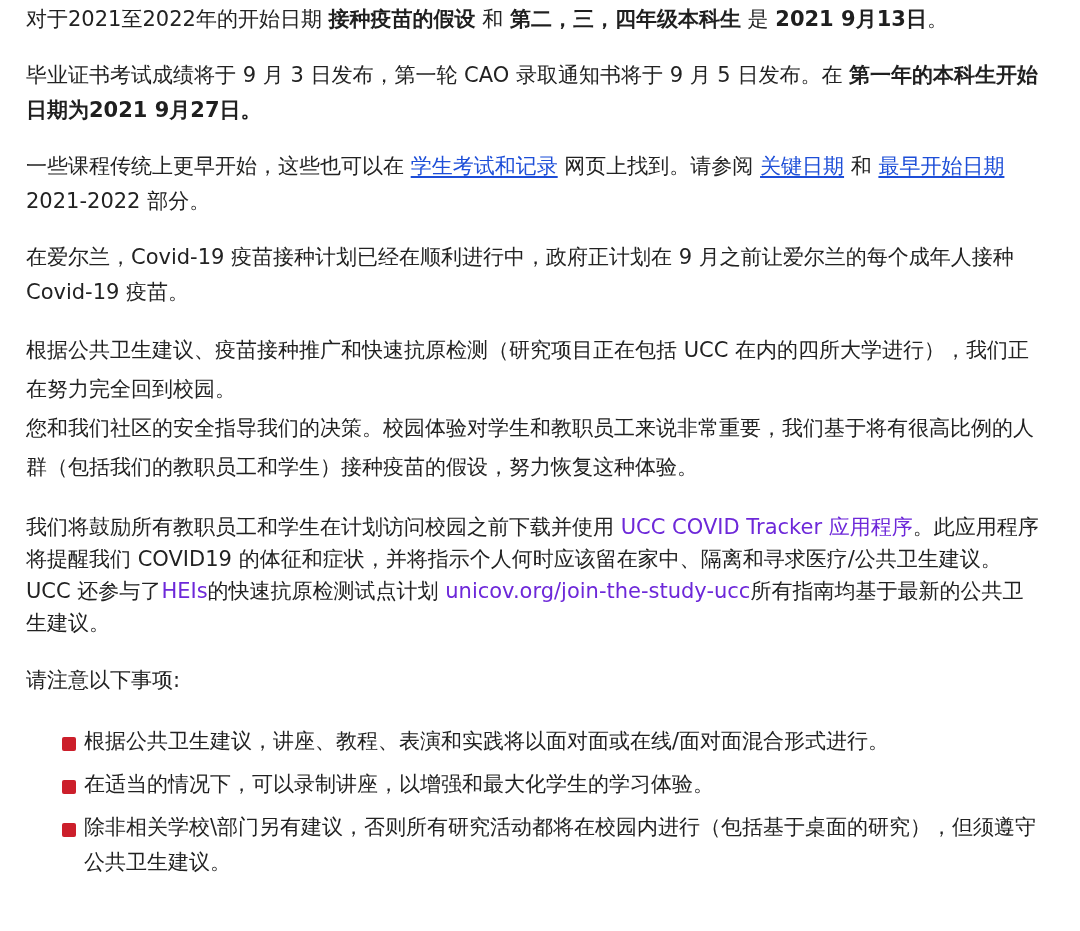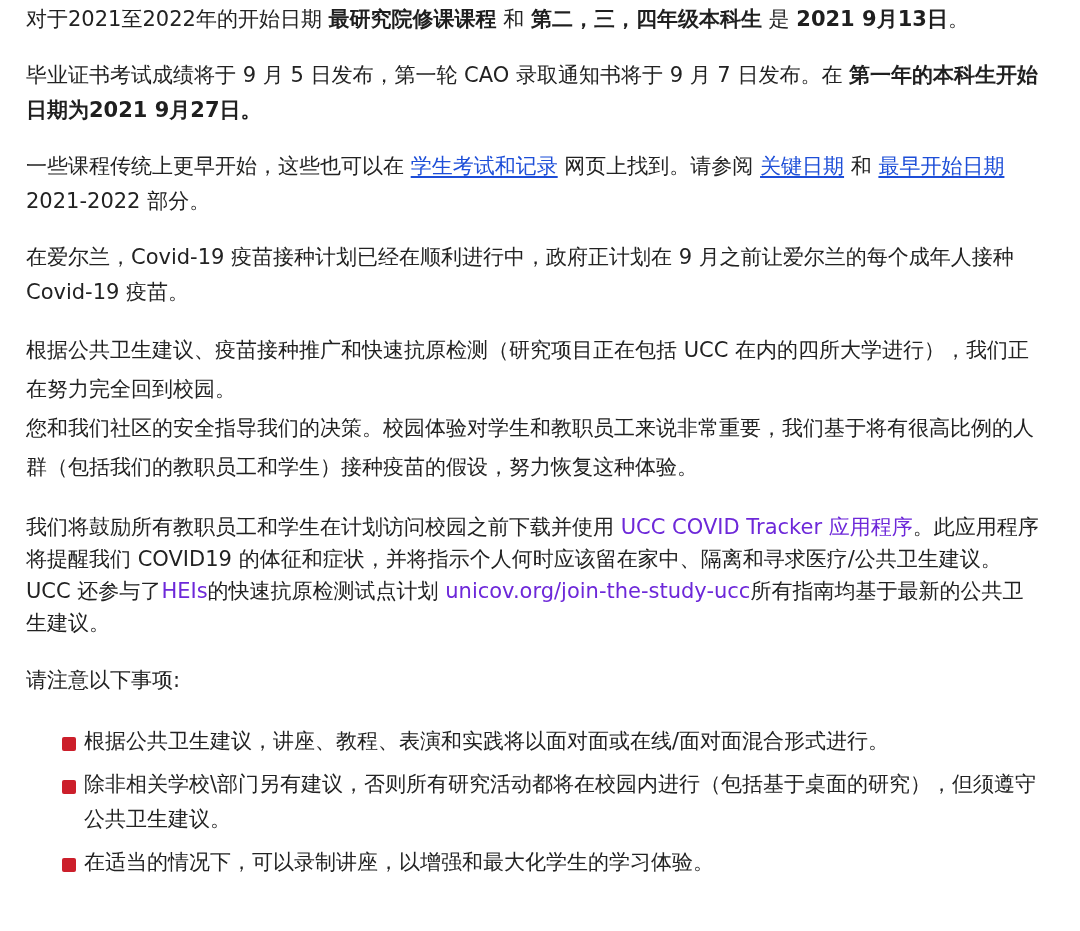--- a/index.html
+++ b/index.html
@@ -63,25 +63,25 @@
       background: #cc1f2b;
       border-radius: 2px;
     }
   </style>
 </head>
 <body>
 
 <div class="page">
 
   <p class="p1">
-    <span>对于2021至2022年的开始日期 </span><b>最研究院修课课程</b><span> 和 </span><b>第二，三，四年级本科生</b><span> 是 </span><b>2021 9月13日</b><span>。</span>
+    <span>对于2021至2022年的开始日期 </span><b>接种疫苗的假设</b><span> 和 </span><b>第二，三，四年级本科生</b><span> 是 </span><b>2021 9月13日</b><span>。</span>
   </p>
 
   <p class="p2">
-    <span>毕业证书考试成绩将于 9 月 5 日发布，第一轮 CAO 录取通知书将于 9 月 7 日发布。在 </span><b>第一年的本科生开始日期为2021 9月27日。</b>
+    <span>毕业证书考试成绩将于 9 月 3 日发布，第一轮 CAO 录取通知书将于 9 月 5 日发布。在 </span><b>第一年的本科生开始日期为2021 9月27日。</b>
   </p>
 
   <p class="p3">
     <span>一些课程传统上更早开始，这些也可以在 </span><a class="ulink" href="#">学生考试和记录</a><span> 网页上找到。请参阅 </span><a class="ulink" href="#">关键日期</a><span> 和 </span><a class="ulink" href="#">最早开始日期</a><span> 2021-2022 部分。</span>
   </p>
 
   <p class="p4">在爱尔兰，Covid-19 疫苗接种计划已经在顺利进行中，政府正计划在 9 月之前让爱尔兰的每个成年人接种 Covid-19 疫苗。</p>
 
   <p class="p5">
     <span>根据公共卫生建议、疫苗接种推广和快速抗原检测（研究项目正在包括 UCC 在内的四所大学进行），我们正在努力完全回到校园。</span><br>
@@ -94,21 +94,21 @@
 
   <p class="p7">请注意以下事项:</p>
 
   <ul class="notes">
     <li>
       <span class="bullet"></span>
       <span>根据公共卫生建议，讲座、教程、表演和实践将以面对面或在线/面对面混合形式进行。</span>
     </li>
     <li>
       <span class="bullet"></span>
-      <span>除非相关学校\部门另有建议，否则所有研究活动都将在校园内进行（包括基于桌面的研究），但须遵守公共卫生建议。</span>
+      <span>在适当的情况下，可以录制讲座，以增强和最大化学生的学习体验。</span>
     </li>
     <li>
       <span class="bullet"></span>
-      <span>在适当的情况下，可以录制讲座，以增强和最大化学生的学习体验。</span>
+      <span>除非相关学校\部门另有建议，否则所有研究活动都将在校园内进行（包括基于桌面的研究），但须遵守公共卫生建议。</span>
     </li>
   </ul>
 
 </div>
 
 </body></html>

